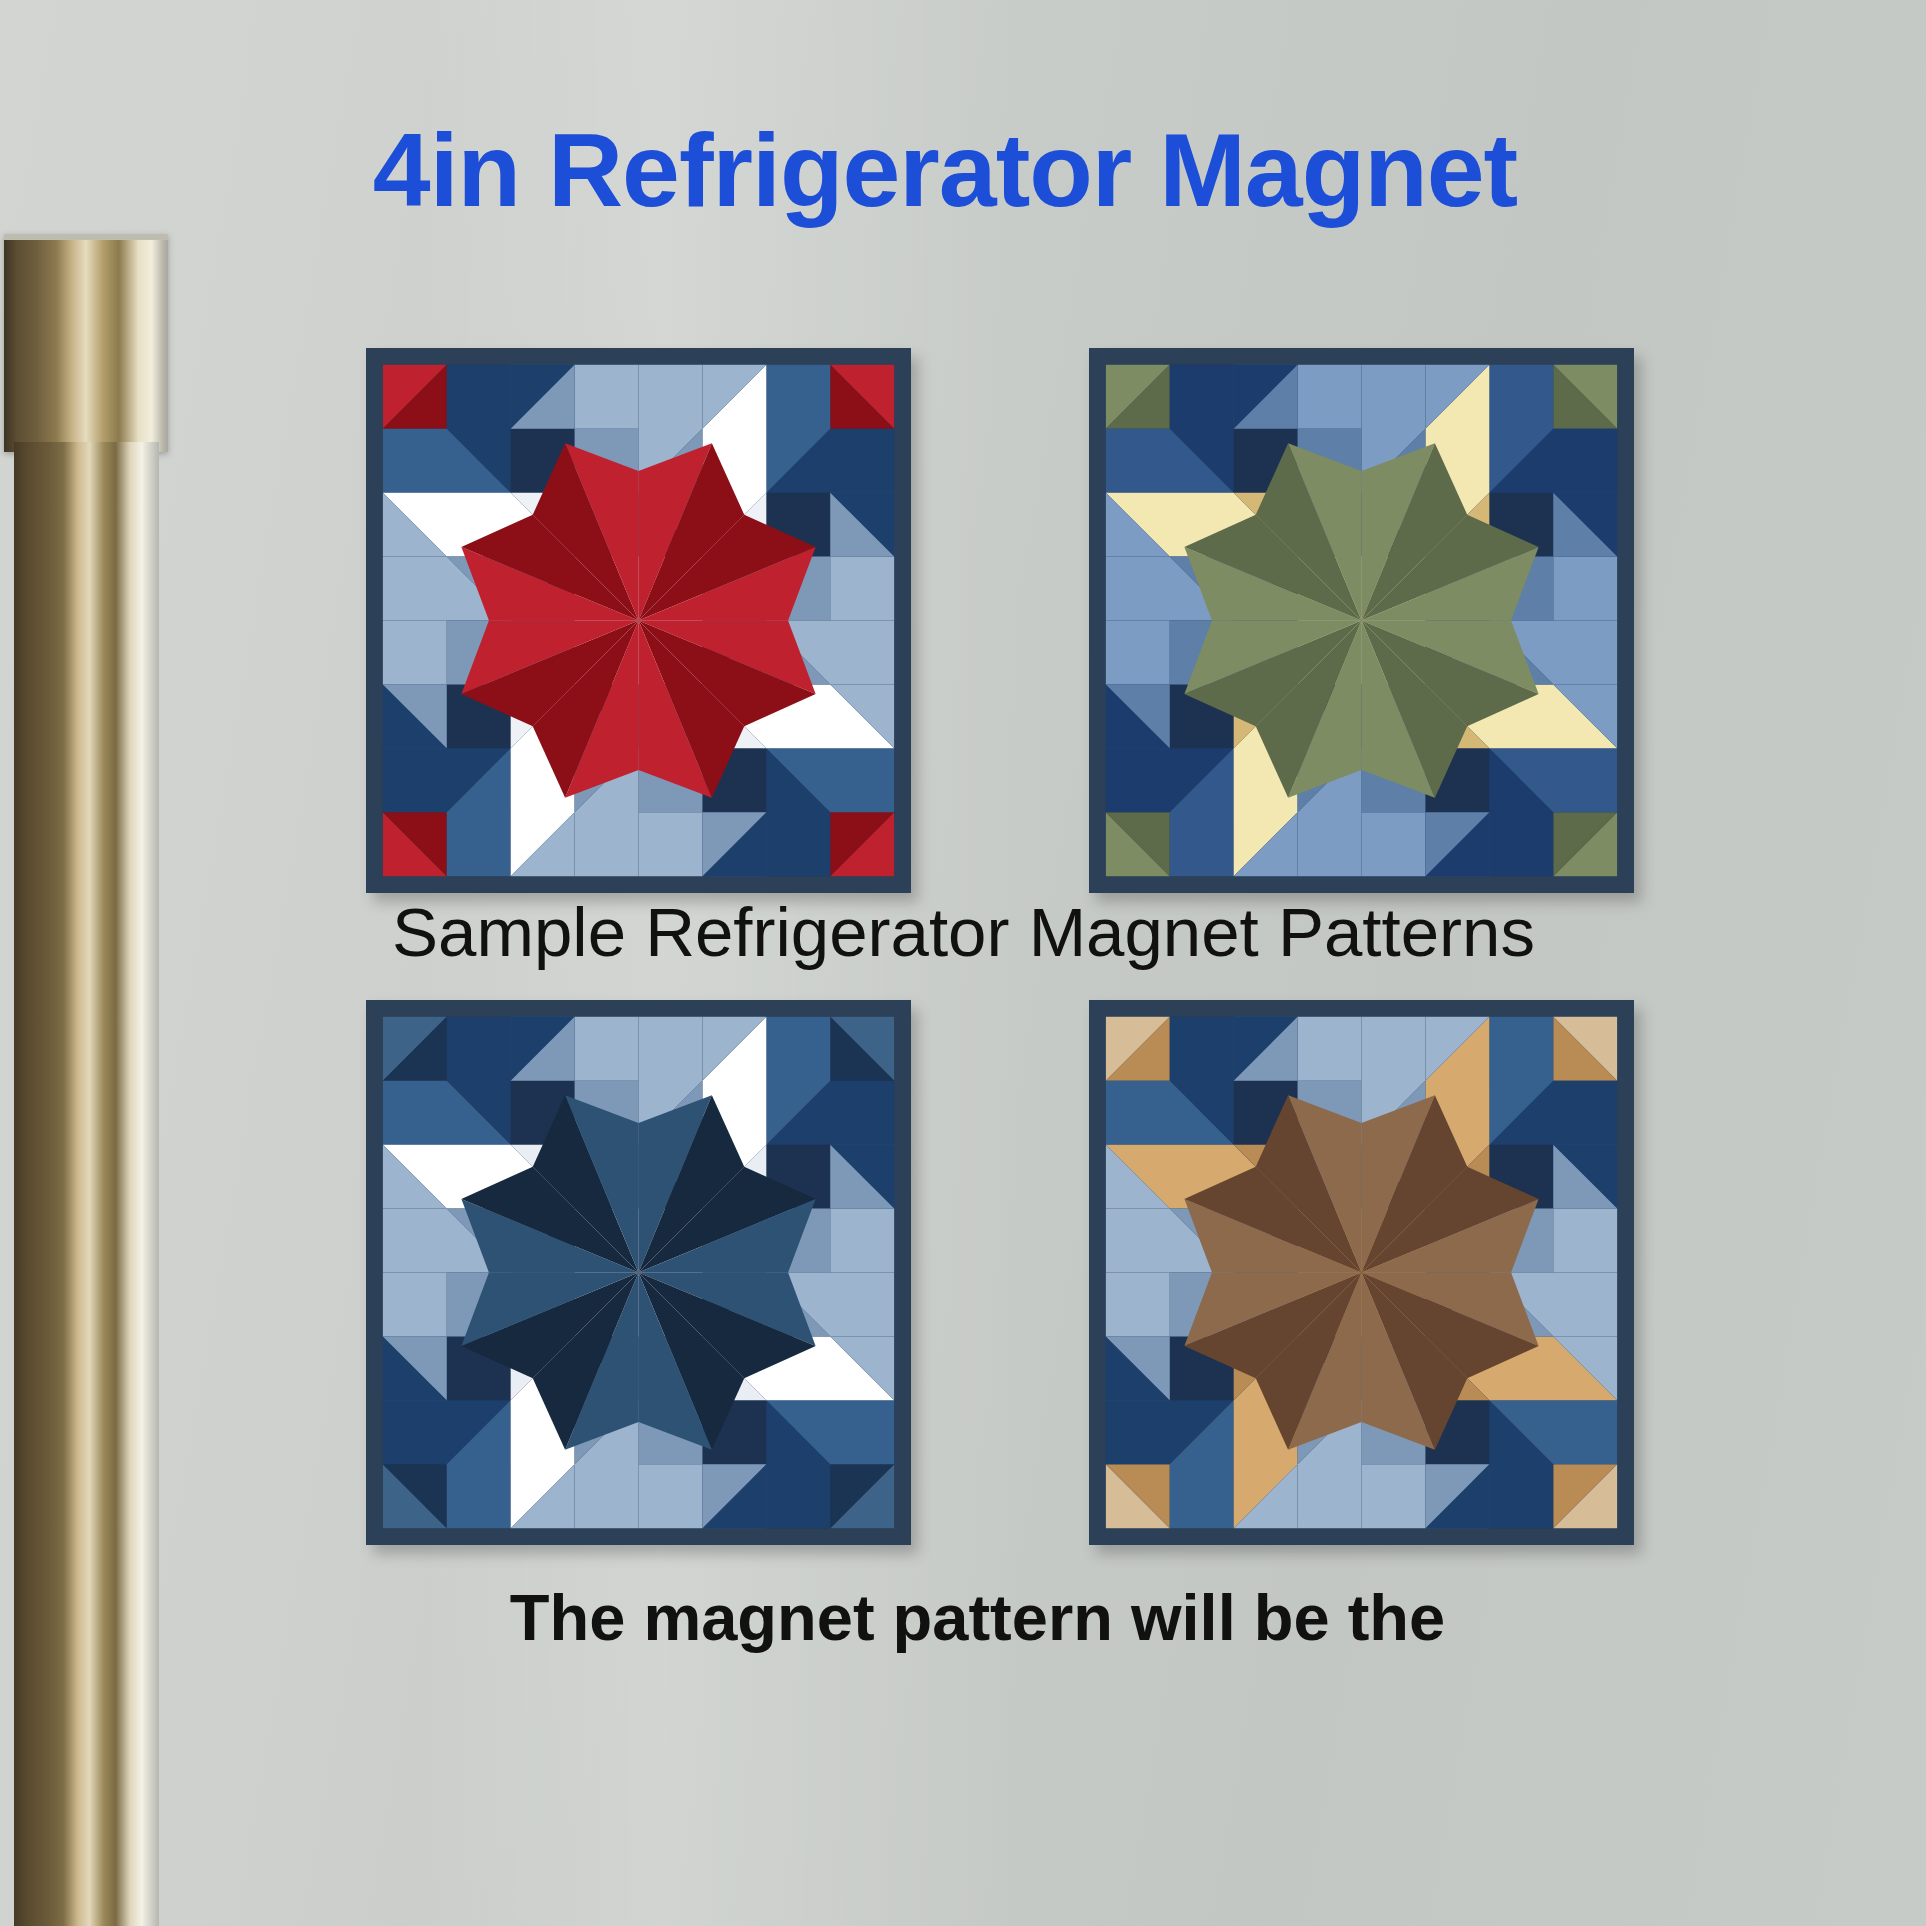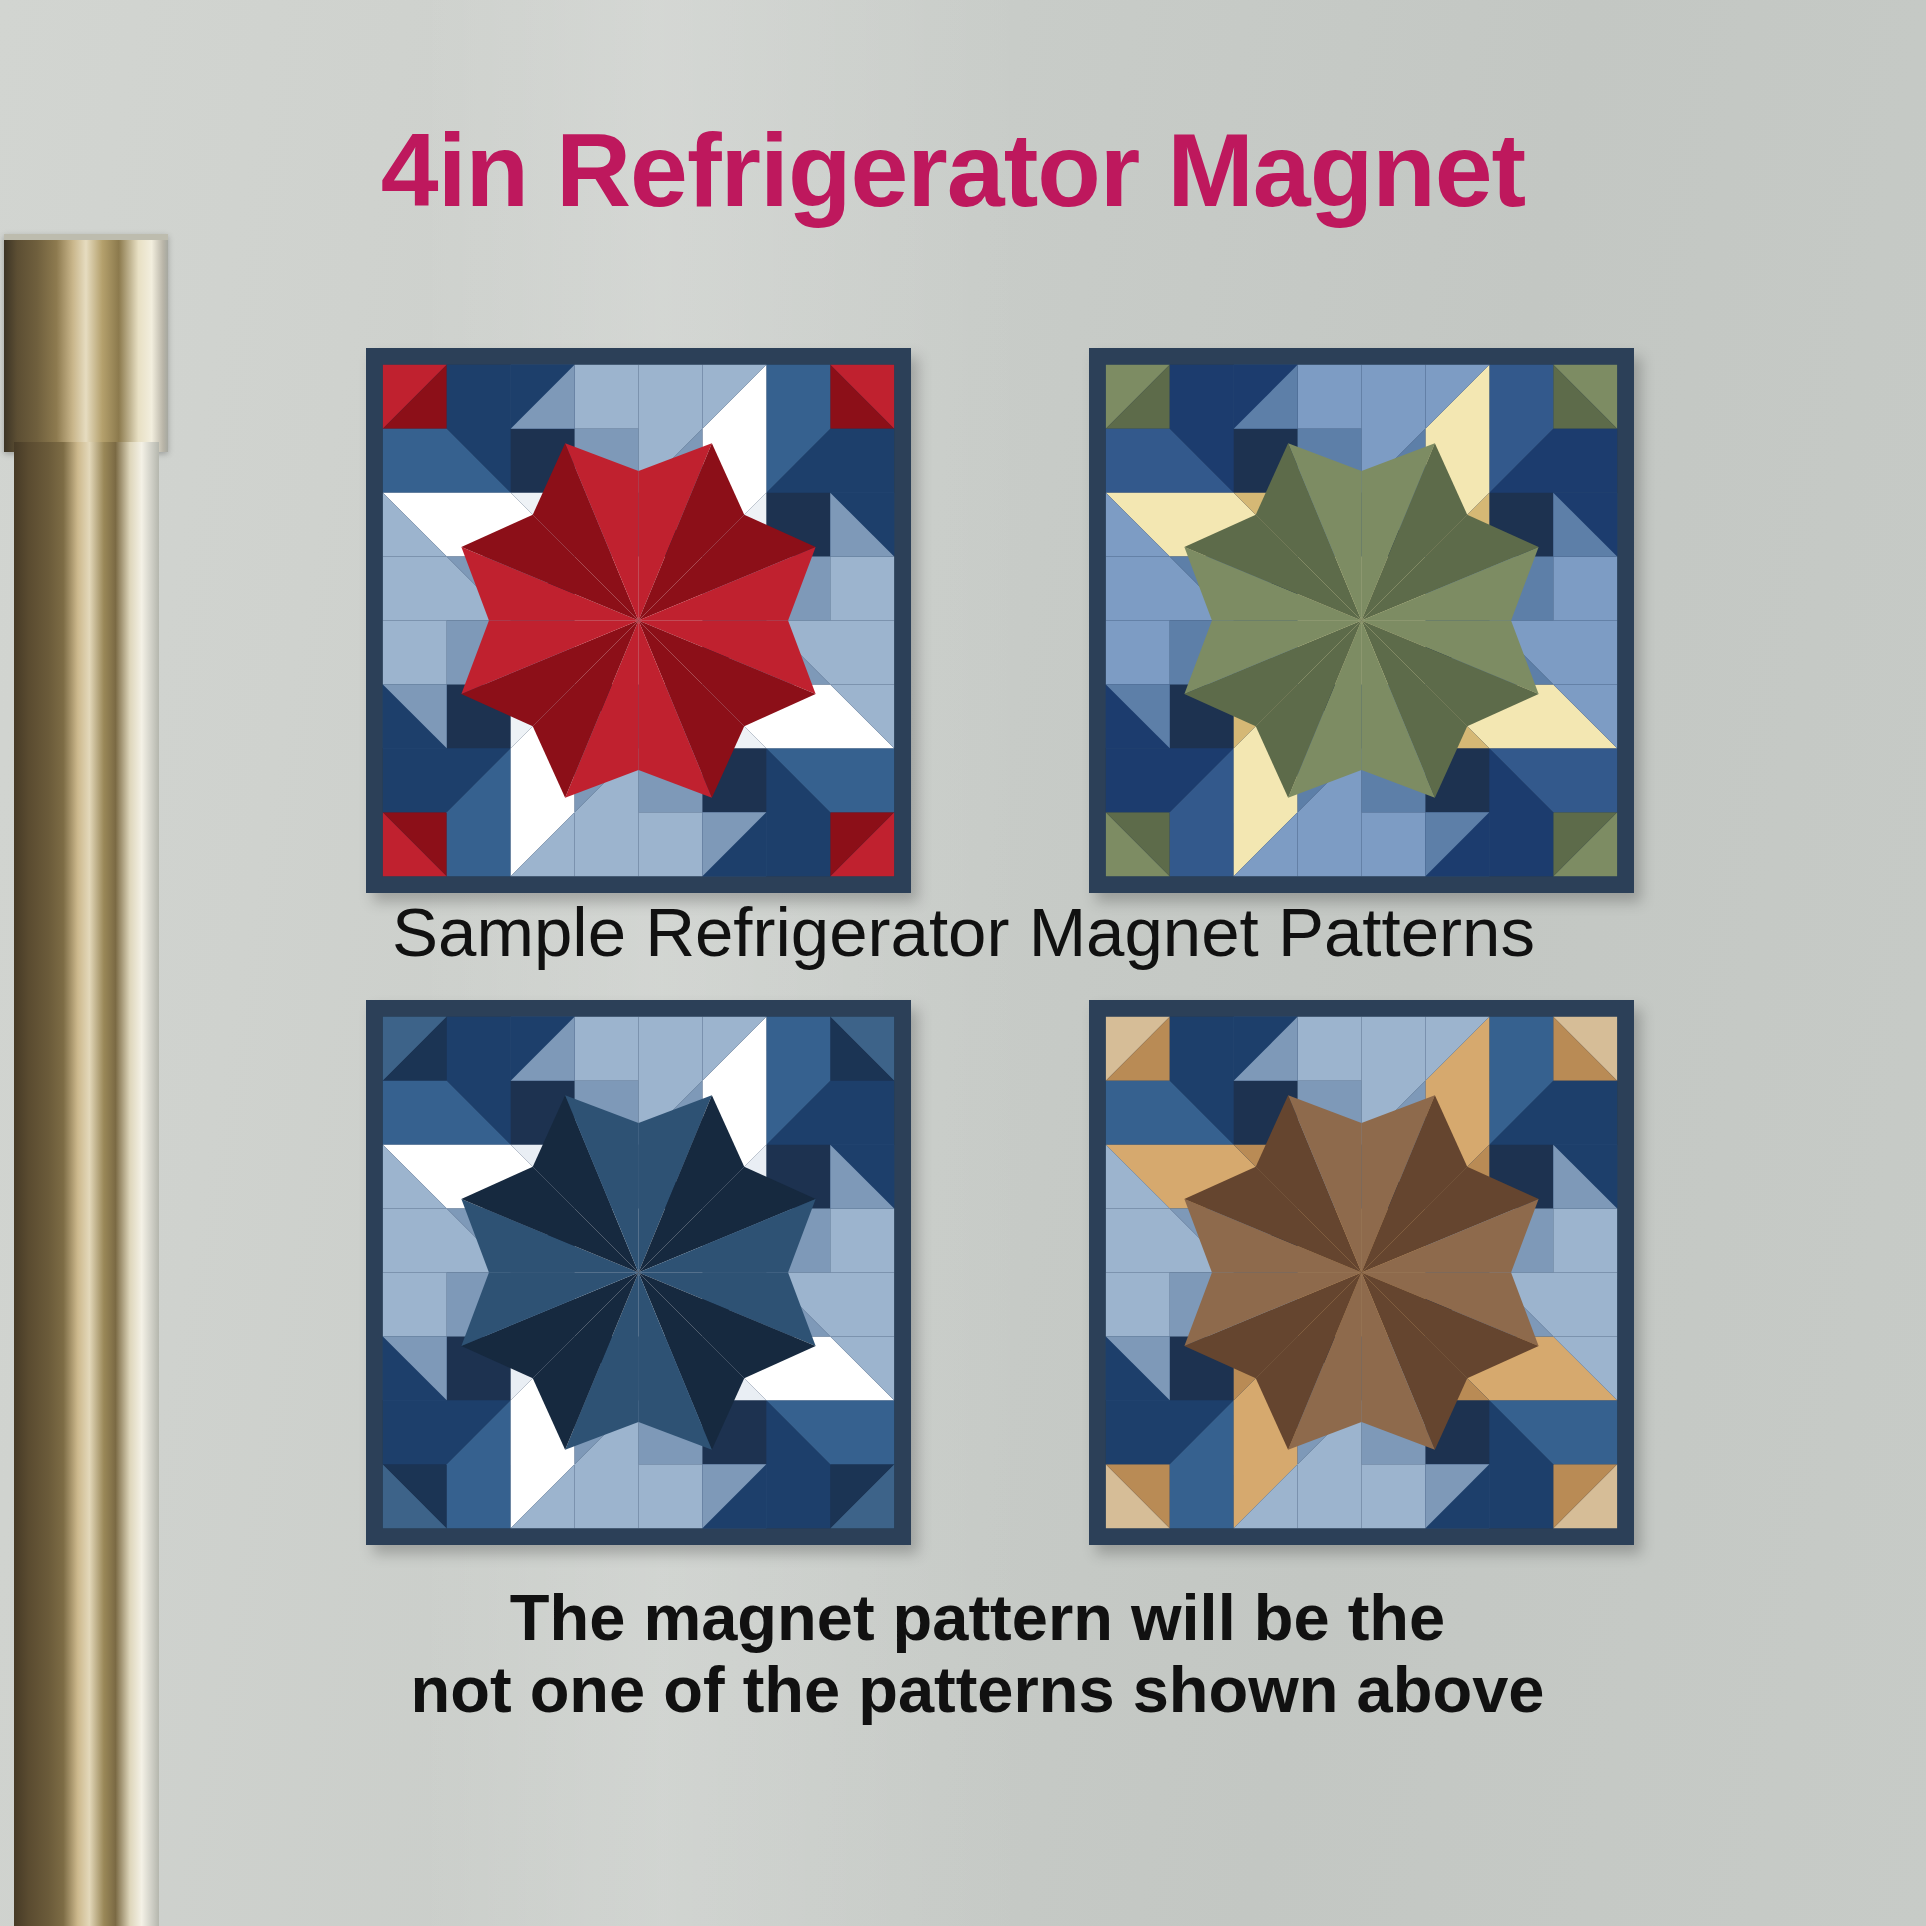--- a/index.html
+++ b/index.html
@@ -39,21 +39,21 @@
     background:linear-gradient(90deg,
       #463a26 0%,#5a4b30 10%,#6b5b3a 24%,#7d6c45 34%,
       #cdb98d 44%,#e3d8ba 52%,#9a8858 62%,#7b6a44 70%,
       #ded6bb 80%,#f4f1e6 88%,#cfcfc6 95%,#b5b7ae 100%);
   }
   
   #page-title{
     position:absolute;left:0;top:111px;width:1890px;
     text-align:center;
     font-size:104px;font-weight:bold;letter-spacing:-1px;
-    color:#be185d;white-space:nowrap;padding-left:8px;
+    color:#1d4ed8;white-space:nowrap;
   }
   #mid-caption{
     position:absolute;left:0;top:893px;width:1927px;
     text-align:center;
     font-size:69px;font-weight:normal;
     color:#111111;white-space:nowrap;
   }
   #bottom-note{
     position:absolute;left:0;top:1582px;width:1927px;
     text-align:center;
@@ -428,15 +428,14 @@
       <polygon points="275.00,275.00 96.23,349.05 124.07,275.00" fill="#8e6a4c"></polygon>
       <polygon points="275.00,275.00 124.07,275.00 96.23,200.95" fill="#8e6a4c"></polygon>
       <polygon points="275.00,275.00 96.23,200.95 168.28,168.28" fill="#65452f"></polygon>
       <polygon points="275.00,275.00 168.28,168.28 200.95,96.23" fill="#65452f"></polygon>
       <polygon points="275.00,275.00 200.95,96.23 275.00,124.07" fill="#8e6a4c"></polygon>
     </svg>
   </div>
 
 <div id="bottom-note">
   <div>The magnet pattern will be the</div>
-  <div>not one of the patterns shown above</div>
 </div>
 
 
 </body></html>

